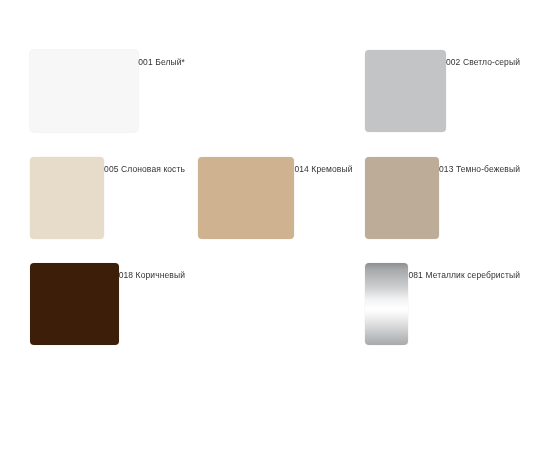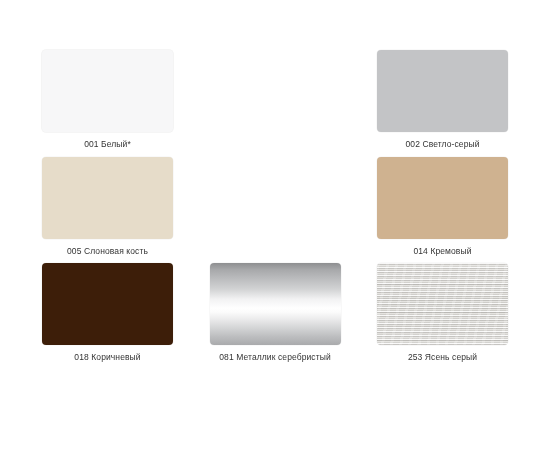--- a/index.html
+++ b/index.html
@@ -28,22 +28,22 @@
     display: flex;
     flex-direction: row;
     justify-content: space-between;
     align-items: flex-start;
     height: 107px;
   }
 
   .swatch-cell {
     width: 155px;
     display: flex;
-    flex-direction: column;
-    align-items: center;
+    flex-direction: row;
+    align-items: flex-start;
   }
 
   .swatch-chip {
     width: 131px;
     height: 82px;
     border-radius: 4px;
     position: relative;
     overflow: hidden;
     box-shadow: 0 0 0 0.6px rgba(0,0,0,0.05);
   }
@@ -123,30 +123,30 @@
 
   <div class="swatch-row">
     <div class="swatch-cell">
       <div class="swatch-chip" style="background-color: rgb(230, 220, 201);"></div>
       <div class="swatch-label" style="color: rgb(51, 51, 51);">005 Слоновая кость</div>
     </div>
     <div class="swatch-cell">
       <div class="swatch-chip" style="background-color: rgb(207, 178, 144);"></div>
       <div class="swatch-label" style="color: rgb(51, 51, 51);">014 Кремовый</div>
     </div>
+    <div class="swatch-cell">
+      <div class="swatch-chip" style="background-color: rgb(189, 172, 152);"></div>
+      <div class="swatch-label" style="color: rgb(51, 51, 51);">013 Темно-бежевый</div>
+    </div>
   </div>
 
   <div class="swatch-row">
     <div class="swatch-cell">
       <div class="swatch-chip" style="background-color: rgb(61, 30, 9);"></div>
       <div class="swatch-label" style="color: rgb(51, 51, 51);">018 Коричневый</div>
     </div>
     <div class="swatch-cell">
       <div class="swatch-chip chip-metallic"></div>
       <div class="swatch-label" style="color: rgb(51, 51, 51);">081 Металлик серебристый</div>
     </div>
-    <div class="swatch-cell">
-      <div class="swatch-chip chip-ashwood"></div>
-      <div class="swatch-label" style="color: rgb(51, 51, 51);">253 Ясень серый</div>
-    </div>
   </div>
 
 </div>
 
 </body></html>

